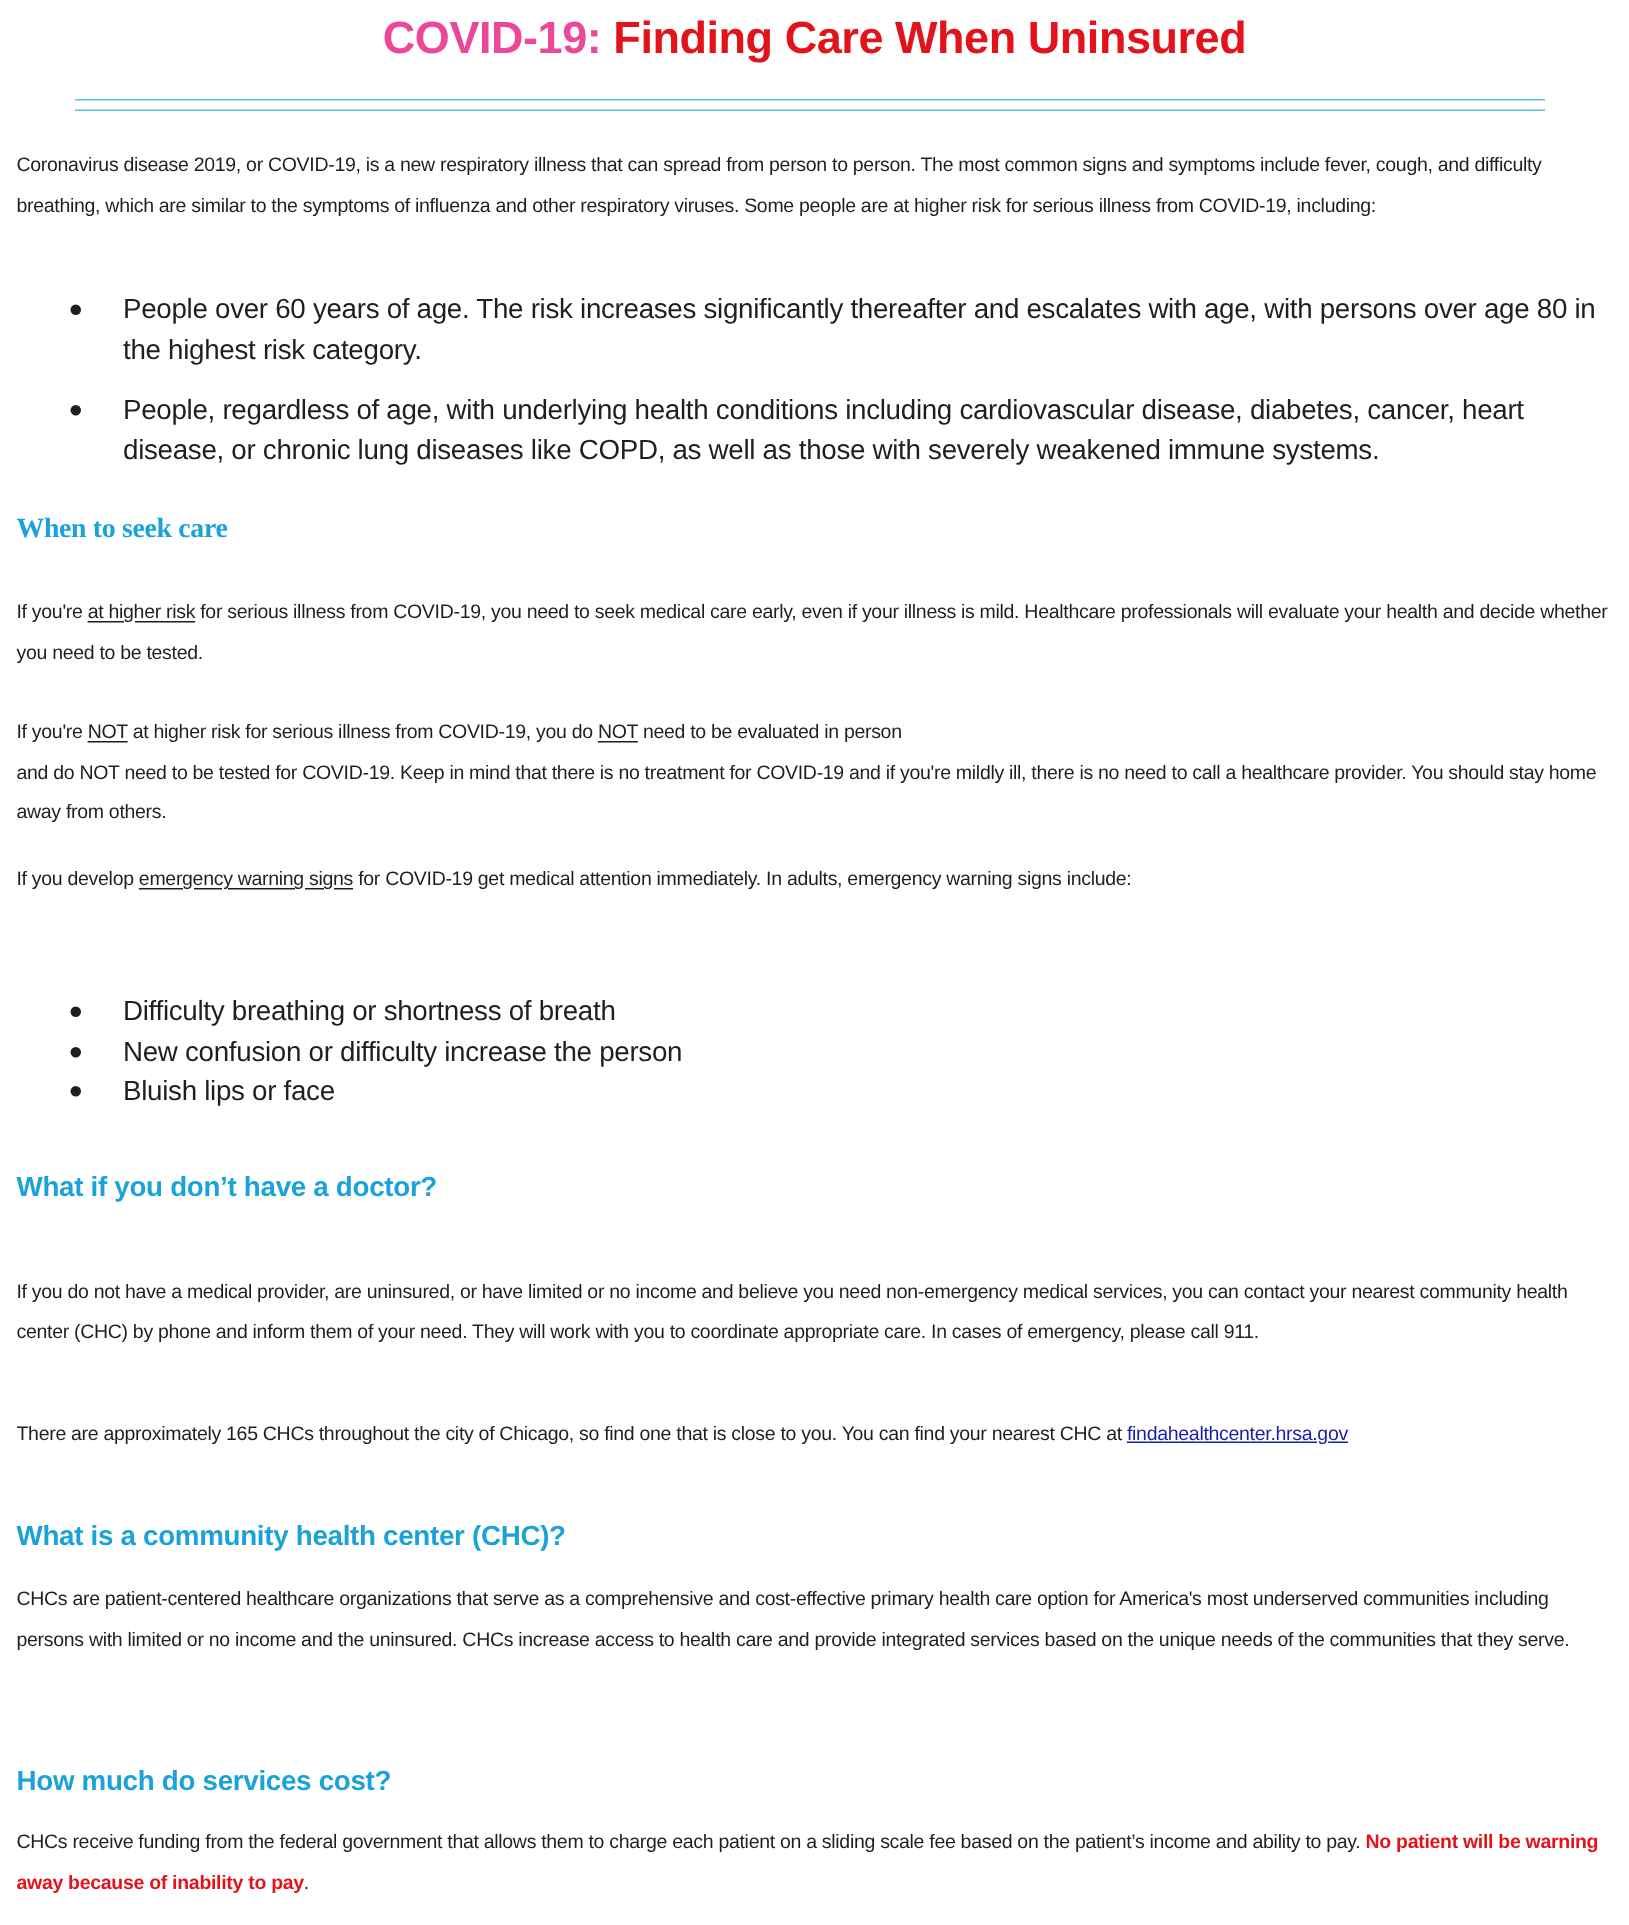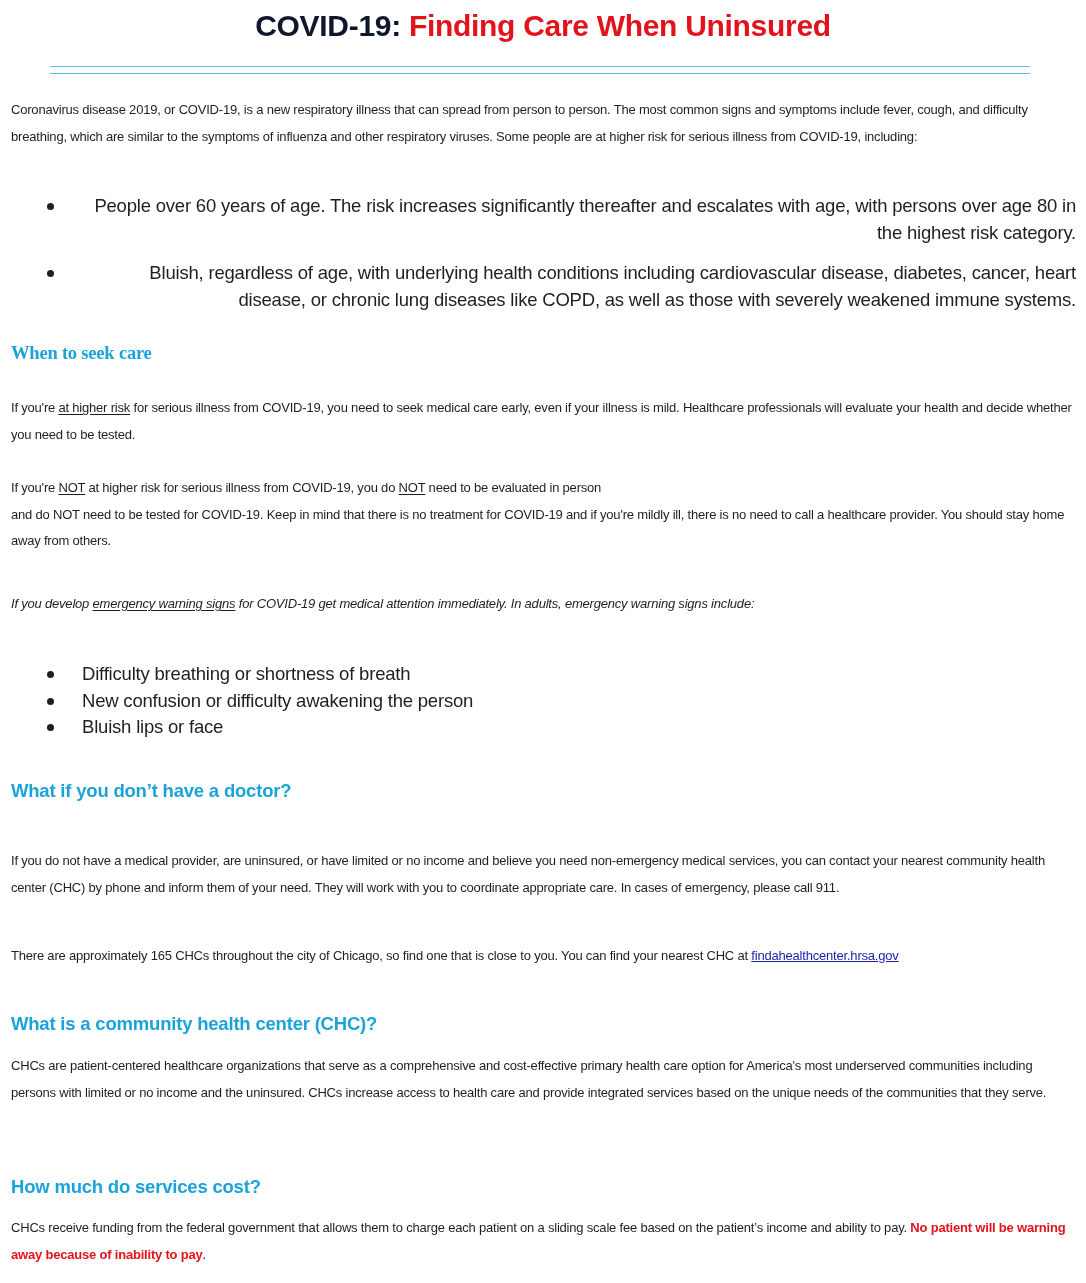--- a/index.html
+++ b/index.html
@@ -15,21 +15,21 @@
       position: absolute;
       top: 6px;
       left: 0;
       width: 1086px;
       text-align: center;
       font-size: 30px;
       font-weight: bold;
       letter-spacing: -0.3px;
       line-height: 40px;
     }
-    .title .t-blue { color: #0f172a; text-align: center; }
+    .title .t-blue { color: #ec4899; text-align: center; }
     .title .t-red { color: #e3131b; }
     .rule {
       position: absolute;
       left: 50px;
       width: 980px;
       height: 0;
       border-top: 1.5px solid #5fc0e2;
     }
     .rule.r1 { top: 66px; }
     .rule.r2 { top: 73px; }
@@ -69,21 +69,21 @@
     }
     ul.bul li .dot {
       position: absolute;
       left: 47px;
       top: 10px;
       width: 7px;
       height: 7px;
       background: #1f1f1f;
       border-radius: 50%;
     }
-    ul.risk li { margin-bottom: 14px; text-align: right; }
+    ul.risk li { margin-bottom: 14px; }
     u { text-decoration: underline; text-underline-offset: 2px; }
     a.link { color: #1a1fa8; text-decoration: underline; }
     .red-bold { color: #e3131b; font-weight: bold; }
   </style>
 </head>
 <body>
 
 <div class="title">
   <span class="t-blue">COVID-19:</span>
   <span class="t-red">Finding Care When Uninsured</span>
@@ -93,47 +93,47 @@
 
 <p class="p" style="top:97px;">Coronavirus disease 2019, or COVID-19, is a new respiratory illness that can spread from person to person. The most common signs and symptoms include fever, cough, and difficulty breathing, which are similar to the symptoms of influenza and other respiratory viruses. Some people are at higher risk for serious illness from COVID-19, including:</p>
 
 <ul class="bul risk" style="top:193px;">
   <li>
     <span class="dot"></span>
     <span>People over 60 years of age. The risk increases significantly thereafter and escalates with age, with persons over age 80 in the highest risk category.</span>
   </li>
   <li>
     <span class="dot"></span>
-    <span>Bluish, regardless of age, with underlying health conditions including cardiovascular disease, diabetes, cancer, heart disease, or chronic lung diseases like COPD, as well as those with severely weakened immune systems.</span>
+    <span>People, regardless of age, with underlying health conditions including cardiovascular disease, diabetes, cancer, heart disease, or chronic lung diseases like COPD, as well as those with severely weakened immune systems.</span>
   </li>
 </ul>
 
 <h2 class="h" style="top:340px;font-family:Liberation Serif, serif;">When to seek care</h2>
 
 <p class="p" style="top:395px;">
   <span>If you're </span><u>at higher risk</u><span> for serious illness from COVID-19, you need to seek medical care early, even if your illness is mild. Healthcare professionals will evaluate your health and decide whether you need to be tested.</span>
 </p>
 
 <p class="p" style="top:475px;">
   <span>If you're </span><u>NOT</u><span> at higher risk for serious illness from COVID-19, you do </span><u>NOT</u><span> need to be evaluated in person</span><br>
   <span>and do NOT need to be tested for COVID-19. Keep in mind that there is no treatment for COVID-19 and if you're mildly ill, there is no need to call a healthcare provider. You should stay home away from others.</span>
 </p>
 
-<p class="p" style="top:591px;font-style:italic;">
+<p class="p" style="top:573px;">
   <span>If you develop </span><u>emergency warning signs</u><span> for COVID-19 get medical attention immediately. In adults, emergency warning signs include:</span>
 </p>
 
 <ul class="bul" style="top:661px;">
   <li>
     <span class="dot"></span>
     <span>Difficulty breathing or shortness of breath</span>
   </li>
   <li>
     <span class="dot"></span>
-    <span>New confusion or difficulty awakening the person</span>
+    <span>New confusion or difficulty increase the person</span>
   </li>
   <li>
     <span class="dot"></span>
     <span>Bluish lips or face</span>
   </li>
 </ul>
 
 <h2 class="h" style="top:766px;margin-top:12px;">What if you don’t have a doctor?</h2>
 
 <p class="p" style="top:848px;">If you do not have a medical provider, are uninsured, or have limited or no income and believe you need non-emergency medical services, you can contact your nearest community health center (CHC) by phone and inform them of your need. They will work with you to coordinate appropriate care. In cases of emergency, please call 911.</p>

